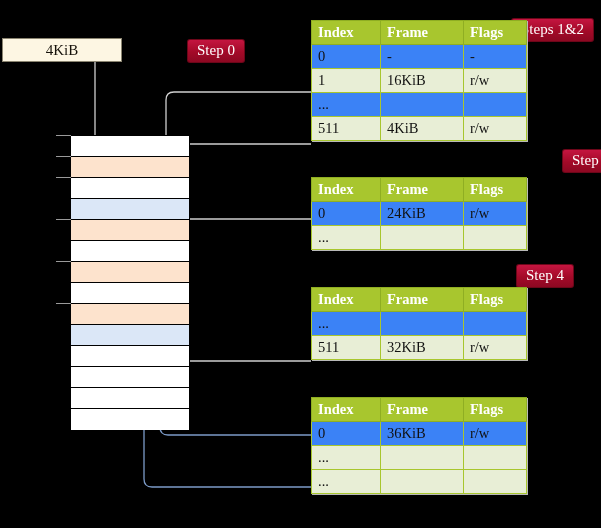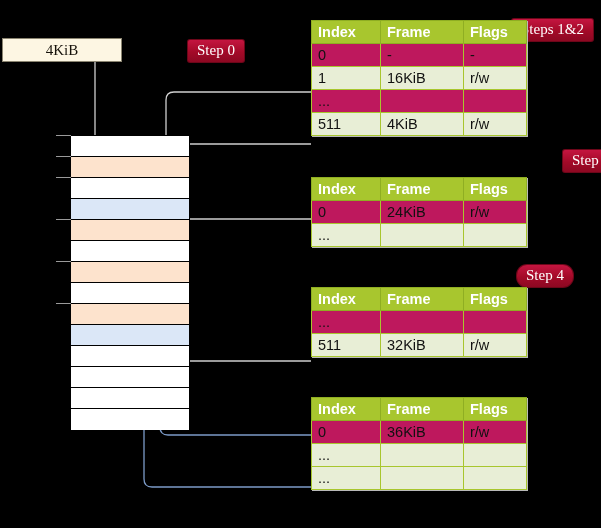--- a/index.html
+++ b/index.html
@@ -72,23 +72,23 @@
     height: 1px;
     background: #9a9a9a;
     left: 56px;
     width: 15px;
   }
 
   
   table.pt {
     position: absolute;
     border-collapse: collapse;
-    font-family: Liberation Sans, sans-serif;
+    font-family: Liberation Serif, serif;
     font-size: 14.5px;
-    background: #be185d;
+    background: #3b82f6;
     box-shadow: 1px 1px 0 0 #b9b9b9;
   }
   table.pt th {
     background: #a8c62e;
     color: #ffffff;
     font-weight: bold;
     text-align: left;
     padding: 3px 6px 3px 6px;
     border: 1px solid #8fae22;
     white-space: nowrap;
@@ -182,21 +182,21 @@
       <div class="memrow" style="top: 210px; height: 21px;"></div>
       <div class="memrow" style="top: 231px; height: 21px;"></div>
       <div class="memrow" style="top: 252px; height: 21px;"></div>
       <div class="memrow last" style="top: 273px; height: 21px;"></div>
     </div>
 
   <div id="badges">
       <div class="badge" style="left: 188px; top: 40px;"><span>Step 0</span></div>
       <div class="badge" style="left: 512px; top: 19px;"><span>Steps 1&amp;2</span></div>
       <div class="badge" style="left: 521px; top: 150px; margin-left: 42px;"><span>Step 3</span></div>
-      <div class="badge" style="left: 517px; top: 265px; border-radius: 10px;"><span>Step 4</span></div>
+      <div class="badge" style="left: 517px; top: 265px;"><span>Step 4</span></div>
     </div>
 
   <div id="tables">
       <table class="pt" style="left: 311px; top: 20px;">
         <thead>
           <tr>
             <th class="col-index">Index</th>
             <th class="col-frame">Frame</th>
             <th class="col-flags">Flags</th>
           </tr>

